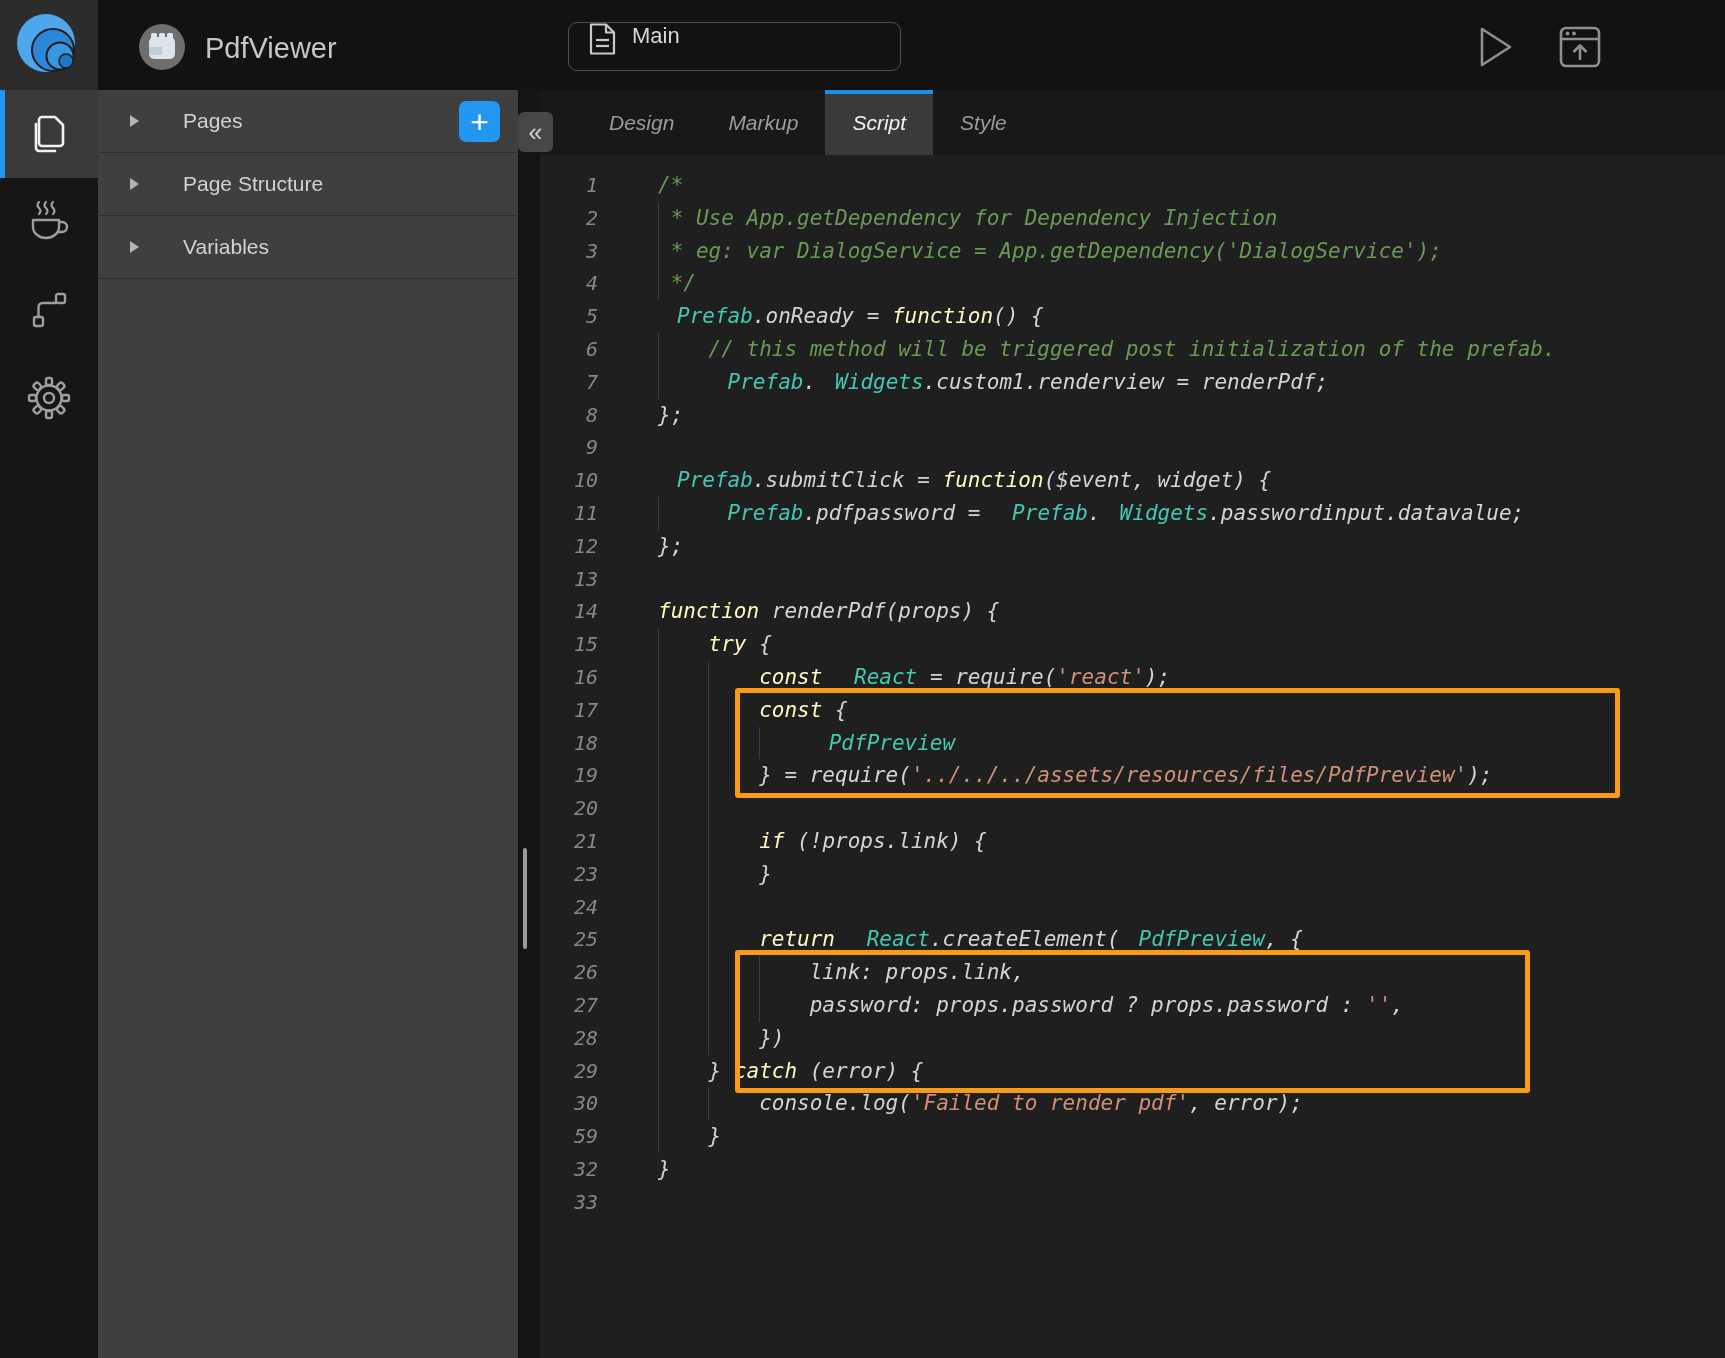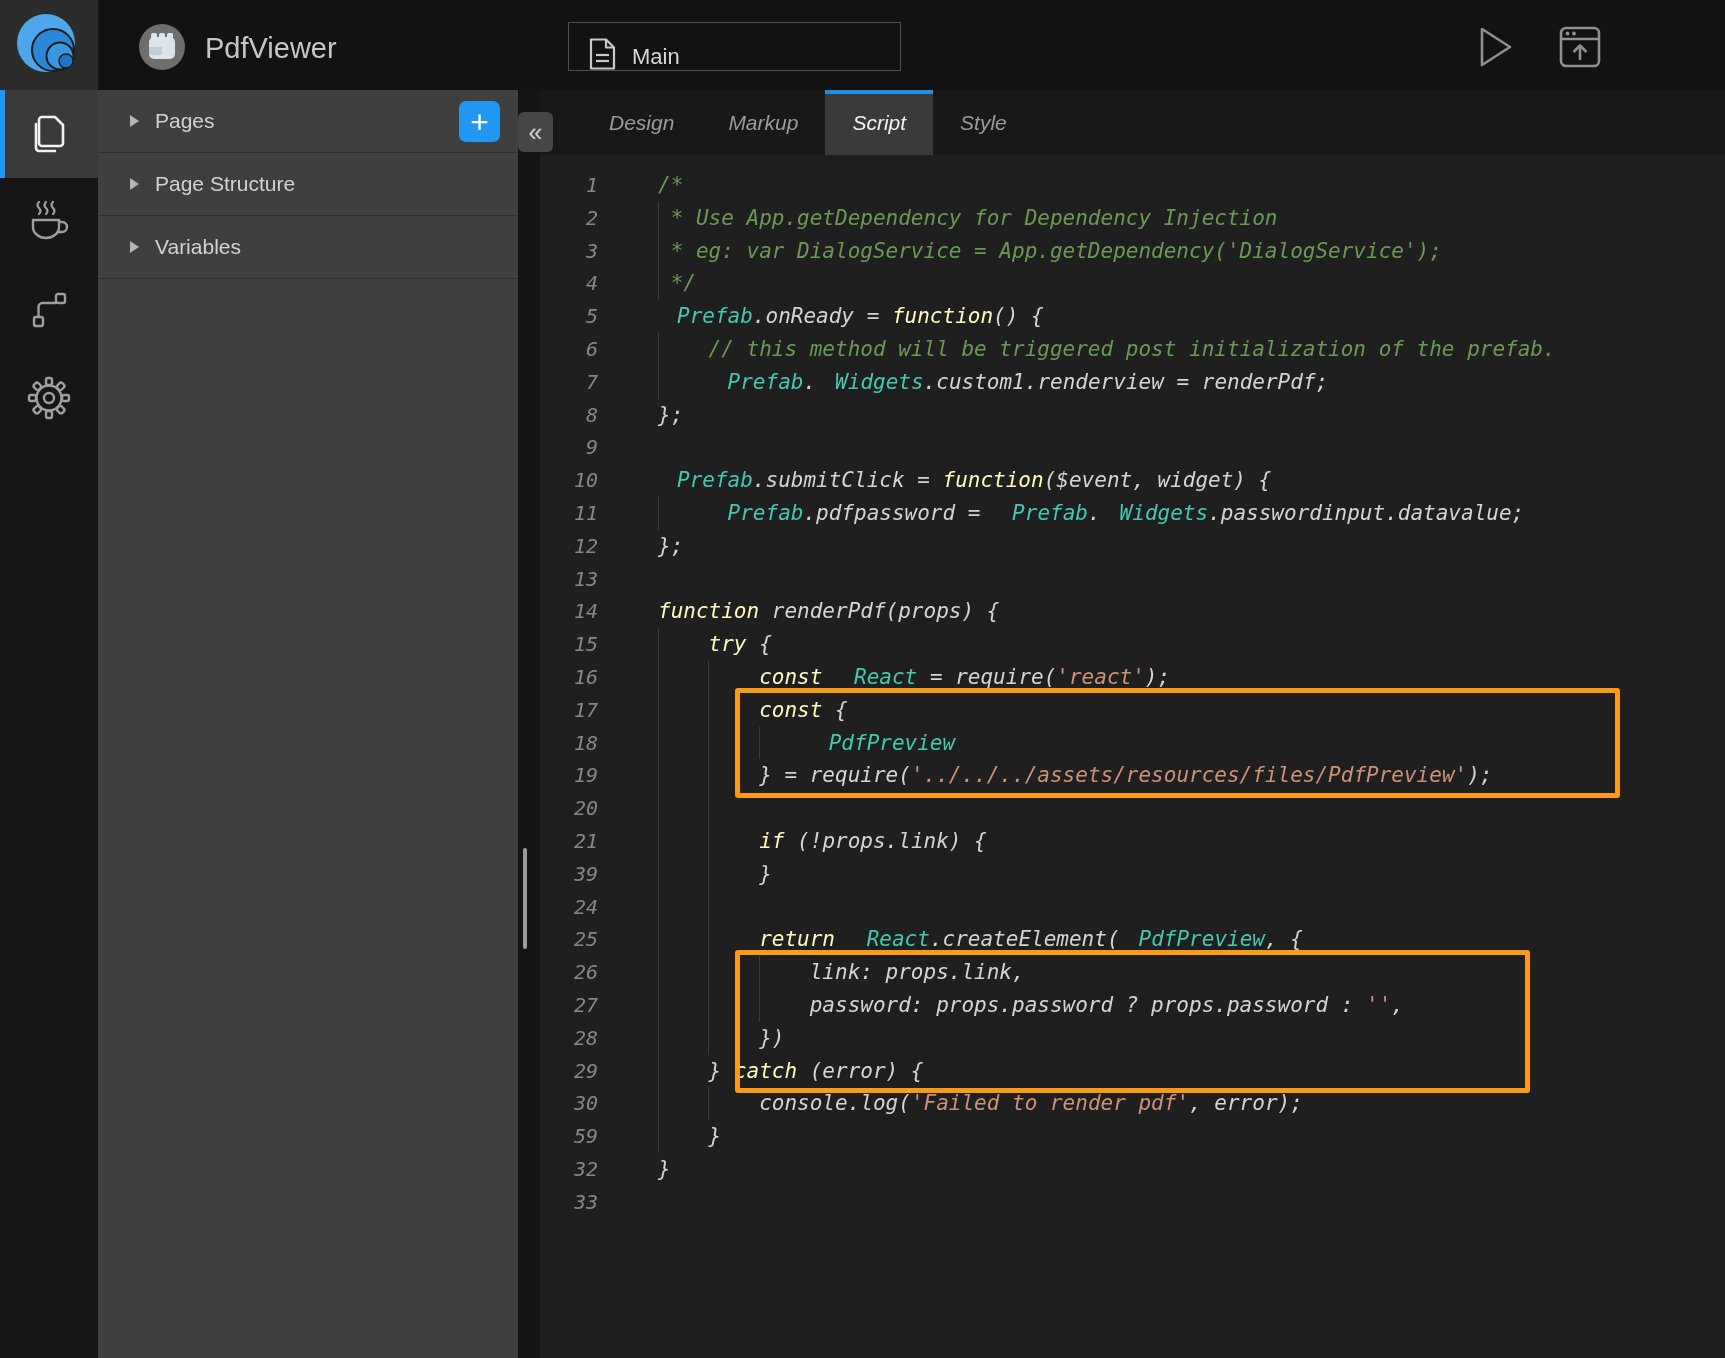--- a/index.html
+++ b/index.html
@@ -5,33 +5,33 @@
   * { margin:0; padding:0; box-sizing:border-box; }
   html,body { background:#000; }
   body { font-family:"Liberation Sans", sans-serif; }
   #app { position:relative; width:1725px; height:1358px; background:#1f1f1f; overflow:hidden; }
 
   
   .topbar { position:absolute; left:0; top:0; width:1725px; height:90px; background:#121212; }
   .logo-tile { position:absolute; left:0; top:0; width:98px; height:90px; background:#2c2c2c; display:flex; align-items:center; justify-content:center; cursor:pointer; }
   .avatar { position:absolute; left:138px; top:23px; width:48px; height:48px; }
   .app-title { position:absolute; left:205px; top:32px; font-size:29px; color:#c6c6c6; }
-  .page-select { position:absolute; left:568px; top:22px; width:333px; height:49px; background:transparent; border:1.5px solid #4f4f4f; border-radius:0; display:flex; align-items:flex-end; gap:16px; padding:0 0 0 20px; cursor:pointer; }
+  .page-select { position:absolute; left:568px; top:22px; width:333px; height:49px; background:transparent; border:1.5px solid #4f4f4f; border-radius:9px; display:flex; align-items:flex-start; gap:16px; padding:0 0 0 20px; cursor:pointer; }
   .page-select .lbl { font-size:22px; color:#d8d8d8; font-family:"Liberation Sans",sans-serif; }
   .icon-btn { position:absolute; top:25px; width:44px; height:44px; display:flex; align-items:center; justify-content:center; cursor:pointer; }
 
   
   .rail { position:absolute; left:0; top:90px; width:98px; height:1268px; background:#161616; }
   .rail-item { position:relative; width:98px; height:88px; display:flex; align-items:center; justify-content:center; cursor:pointer; }
   .rail-item.active { background:#3a3a3a; }
   .rail-item.active::before { content:""; position:absolute; left:0; top:0; bottom:0; width:5px; background:#2196f3; }
 
   
   .sidepanel { position:absolute; left:98px; top:90px; width:420px; height:1268px; background:#3f3f3f; }
-  .section { position:relative; height:63px; border-bottom:1px solid #2e2e2e; display:flex; align-items:center; padding-left:32px; cursor:pointer; }
+  .section { position:relative; height:63px; border-bottom:1px solid #2e2e2e; display:flex; align-items:center; padding-left:32px; cursor:pointer;gap:28px; }
   .tri { width:0; height:0; border-left:9px solid #b3b3b3; border-top:6px solid transparent; border-bottom:6px solid transparent; margin-right:16px; }
   .section .s-label { font-size:21px; color:#d2d2d2; }
   .add-btn { position:absolute; right:18px; top:11px; width:41px; height:41px; background:#2196f3; border:none; border-radius:7px; color:#fff; font-size:32px; font-weight:200; line-height:38px; text-align:center; cursor:pointer; font-family:"Liberation Sans",sans-serif; }
 
   
   .strip { position:absolute; left:518px; top:90px; width:22px; height:1268px; background:#141414; }
   .scroll-thumb { position:absolute; left:5px; top:758px; width:4px; height:101px; background:#9a9a9a; border-radius:2px; cursor:pointer; }
   .collapse-btn { position:absolute; left:518px; top:112px; width:35px; height:40px; background:#474747; border:none; border-radius:6px; color:#d0d0d0; font-size:25px; line-height:38px; text-align:center; cursor:pointer; z-index:5; }
 
   
@@ -192,21 +192,21 @@
           <div class="line"><span class="ln">12</span><span class="lc"><span class="tk-p">};</span></span></div>
           <div class="line"><span class="ln">13</span><span class="lc"></span></div>
           <div class="line"><span class="ln">14</span><span class="lc"><span class="tk-k">function</span><span class="tk-p"> renderPdf(props) {</span></span></div>
           <div class="line"><span class="guide" style="left: 118px;"></span><span class="ln">15</span><span class="lc"><span class="tk-p">    </span><span class="tk-k">try</span><span class="tk-p"> {</span></span></div>
           <div class="line"><span class="guide" style="left: 118px;"></span><span class="guide" style="left: 168.4px;"></span><span class="ln">16</span><span class="lc"><span class="tk-p">        </span><span class="tk-k">const</span><span class="tk-p"> </span><span class="tk-t">React</span><span class="tk-p"> = require(</span><span class="tk-s">'react'</span><span class="tk-p">);</span></span></div>
           <div class="line"><span class="guide" style="left: 118px;"></span><span class="guide" style="left: 168.4px;"></span><span class="ln">17</span><span class="lc"><span class="tk-p">        </span><span class="tk-k">const</span><span class="tk-p"> {</span></span></div>
           <div class="line"><span class="guide" style="left: 118px;"></span><span class="guide" style="left: 168.4px;"></span><span class="guide" style="left: 218.8px;"></span><span class="ln">18</span><span class="lc"><span class="tk-p">            </span><span class="tk-t">PdfPreview</span></span></div>
           <div class="line"><span class="guide" style="left: 118px;"></span><span class="guide" style="left: 168.4px;"></span><span class="ln">19</span><span class="lc"><span class="tk-p">        } = require(</span><span class="tk-s">'../../../assets/resources/files/PdfPreview'</span><span class="tk-p">);</span></span></div>
           <div class="line"><span class="guide" style="left: 118px;"></span><span class="guide" style="left: 168.4px;"></span><span class="ln">20</span><span class="lc"></span></div>
           <div class="line"><span class="guide" style="left: 118px;"></span><span class="guide" style="left: 168.4px;"></span><span class="ln">21</span><span class="lc"><span class="tk-p">        </span><span class="tk-k">if</span><span class="tk-p"> (!props.link) {</span></span></div>
-          <div class="line"><span class="guide" style="left: 118px;"></span><span class="guide" style="left: 168.4px;"></span><span class="ln">39</span><span class="lc"><span class="tk-p">        }</span></span></div>
+          <div class="line"><span class="guide" style="left: 118px;"></span><span class="guide" style="left: 168.4px;"></span><span class="ln">23</span><span class="lc"><span class="tk-p">        }</span></span></div>
           <div class="line"><span class="guide" style="left: 118px;"></span><span class="guide" style="left: 168.4px;"></span><span class="ln">24</span><span class="lc"></span></div>
           <div class="line"><span class="guide" style="left: 118px;"></span><span class="guide" style="left: 168.4px;"></span><span class="ln">25</span><span class="lc"><span class="tk-p">        </span><span class="tk-k">return</span><span class="tk-p"> </span><span class="tk-t">React</span><span class="tk-p">.createElement(</span><span class="tk-t">PdfPreview</span><span class="tk-p">, {</span></span></div>
           <div class="line"><span class="guide" style="left: 118px;"></span><span class="guide" style="left: 168.4px;"></span><span class="guide" style="left: 218.8px;"></span><span class="ln">26</span><span class="lc"><span class="tk-p">            link: props.link,</span></span></div>
           <div class="line"><span class="guide" style="left: 118px;"></span><span class="guide" style="left: 168.4px;"></span><span class="guide" style="left: 218.8px;"></span><span class="ln">27</span><span class="lc"><span class="tk-p">            password: props.password ? props.password : </span><span class="tk-s">''</span><span class="tk-p">,</span></span></div>
           <div class="line"><span class="guide" style="left: 118px;"></span><span class="guide" style="left: 168.4px;"></span><span class="ln">28</span><span class="lc"><span class="tk-p">        })</span></span></div>
           <div class="line"><span class="guide" style="left: 118px;"></span><span class="ln">29</span><span class="lc"><span class="tk-p">    } </span><span class="tk-k">catch</span><span class="tk-p"> (error) {</span></span></div>
           <div class="line"><span class="guide" style="left: 118px;"></span><span class="guide" style="left: 168.4px;"></span><span class="ln">30</span><span class="lc"><span class="tk-p">        console.log(</span><span class="tk-s">'Failed to render pdf'</span><span class="tk-p">, error);</span></span></div>
           <div class="line"><span class="guide" style="left: 118px;"></span><span class="ln">59</span><span class="lc"><span class="tk-p">    }</span></span></div>
           <div class="line"><span class="ln">32</span><span class="lc"><span class="tk-p">}</span></span></div>
           <div class="line"><span class="ln">33</span><span class="lc"></span></div>

